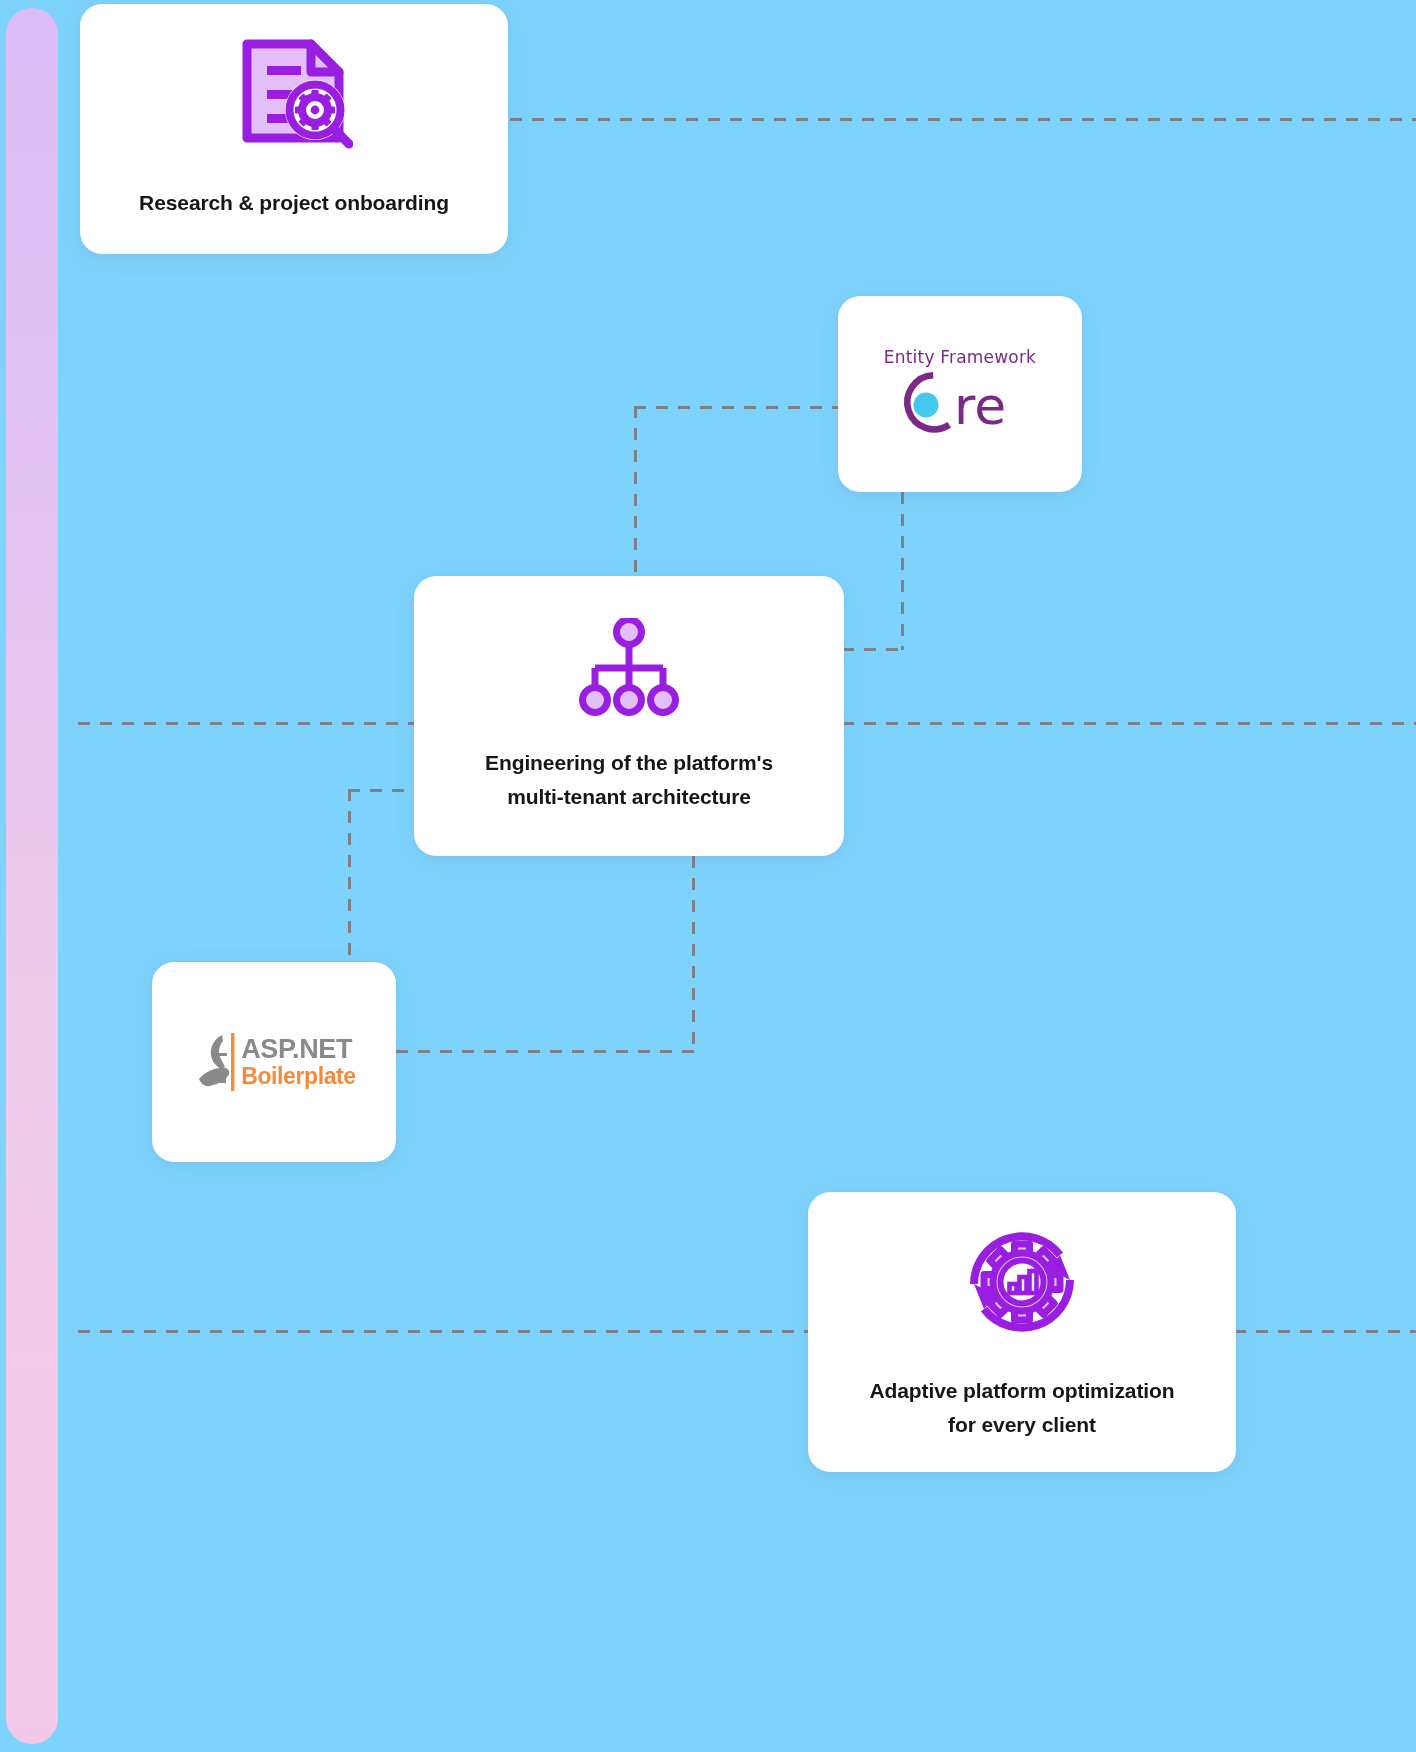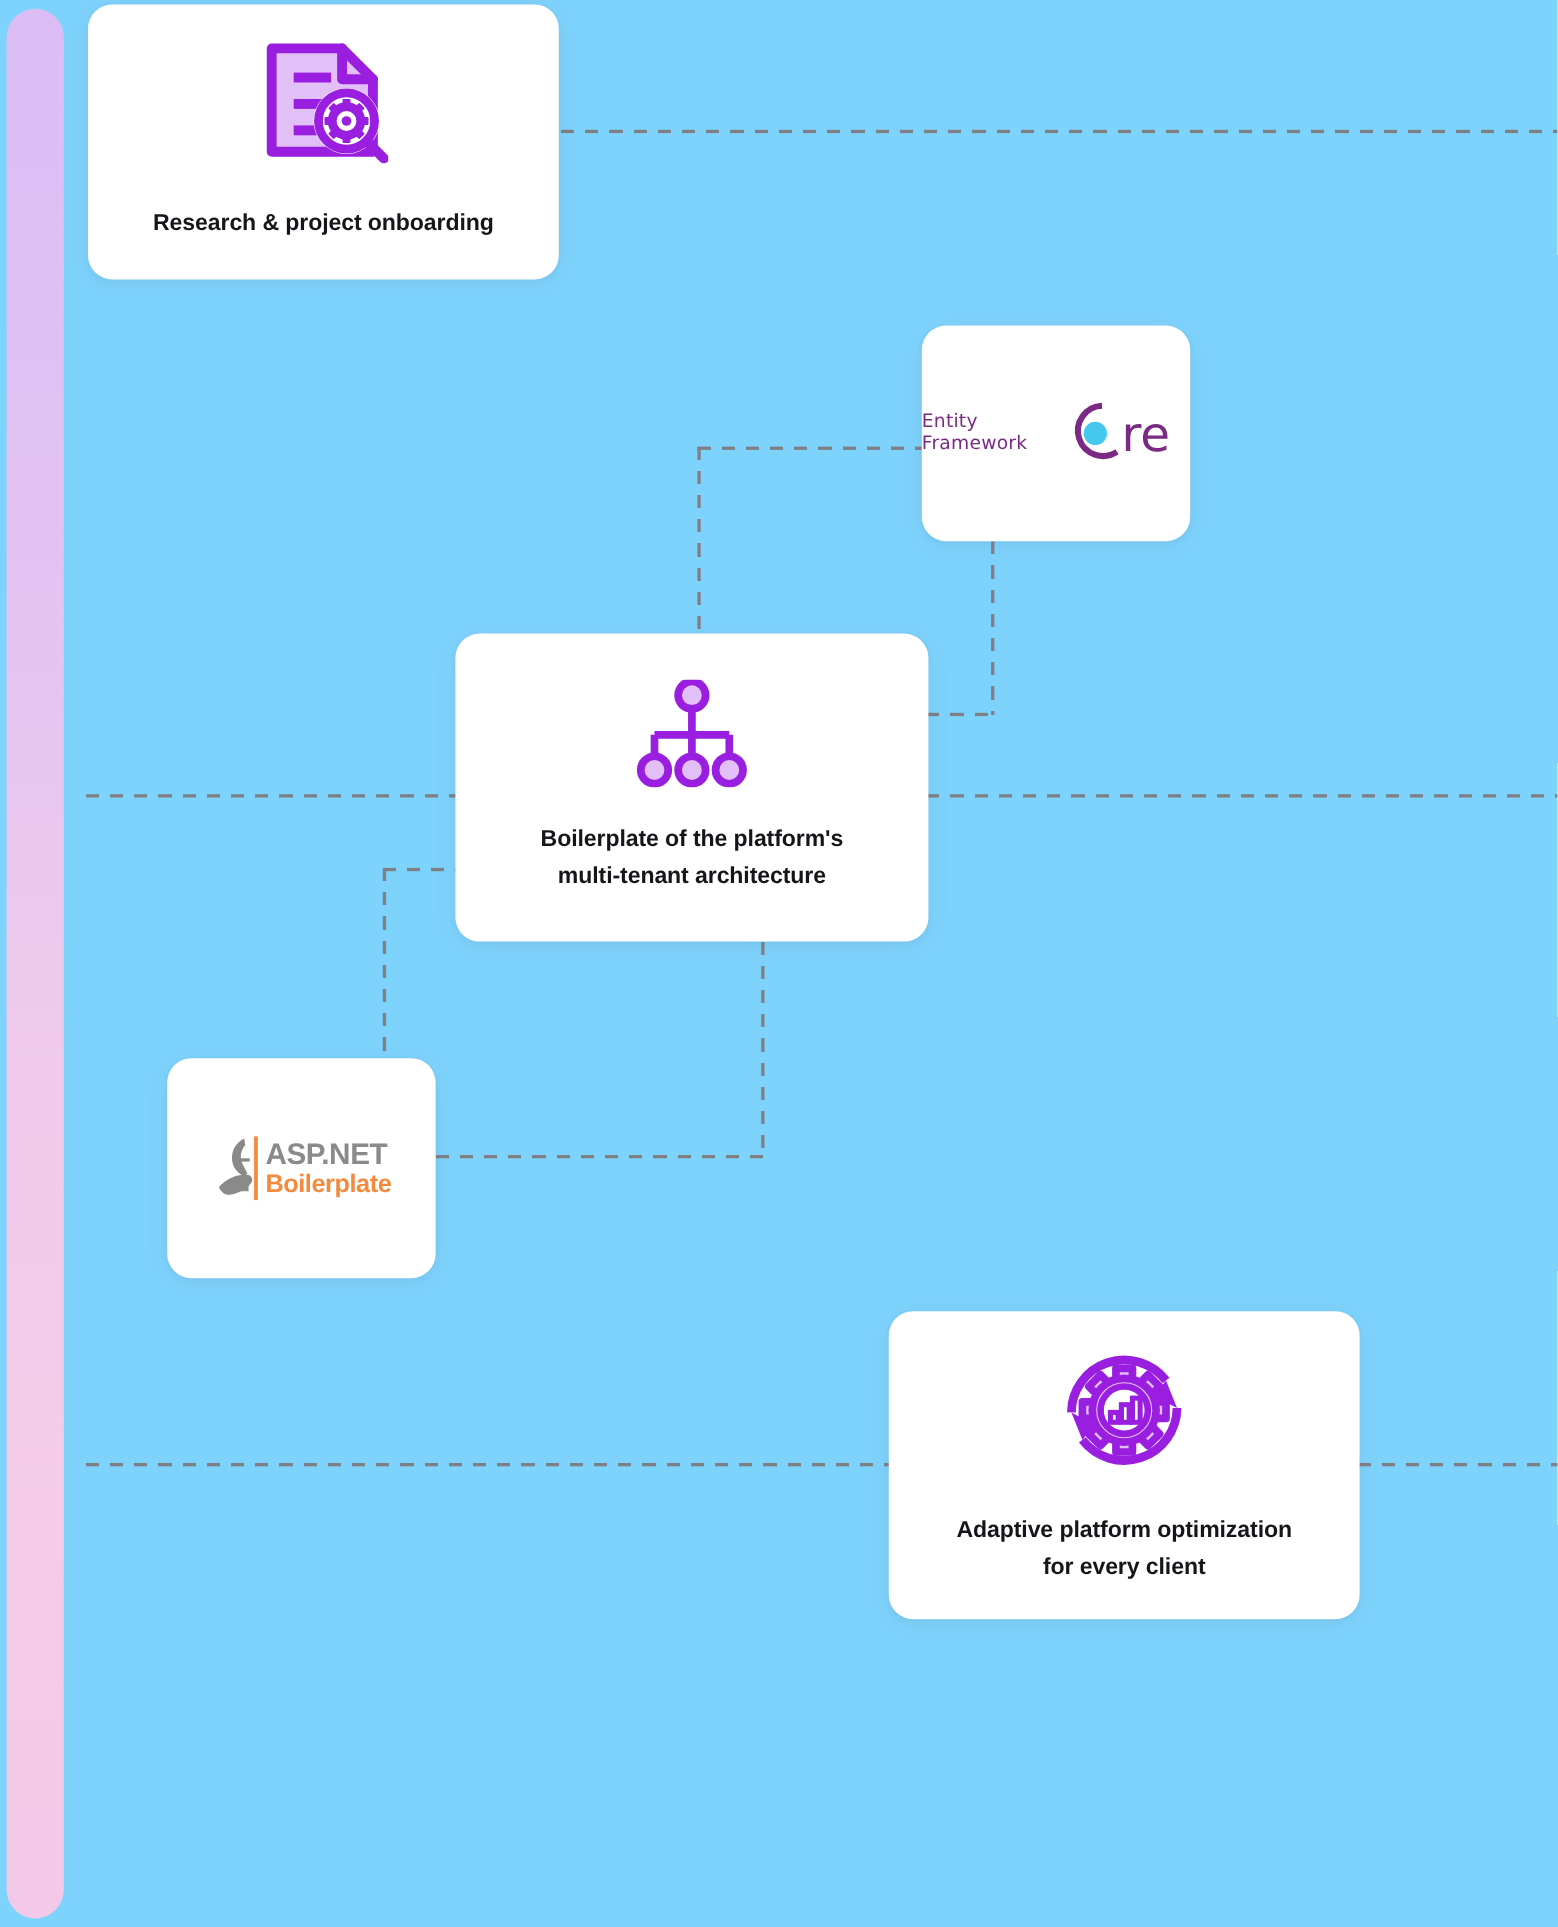--- a/index.html
+++ b/index.html
@@ -77,20 +77,21 @@
   #card-abp        { left: 152px; top: 962px;  width: 244px; height: 200px; }
   #card-adaptive   { left: 808px; top: 1192px; width: 428px; height: 280px; }
 
   #card-research .card-icon  { margin-bottom: 36px; }
   #card-multi .card-icon     { margin-bottom: 30px; }
   #card-adaptive .card-icon  { margin-bottom: 32px; }
 
   
   .ef-wrap {
     display: flex;
+    flex-direction: column;
     align-items: center;
   }
   .ef-top {
     font-size: 17px;
     color: #7a2a84;
     letter-spacing: 0.2px;
     margin-bottom: 2px;
     font-family: "DejaVu Sans", sans-serif;
   }
   .ef-logo { display: block; }
@@ -208,21 +209,21 @@
         <line x1="90" y1="50" x2="90" y2="70" stroke="#9a1ee0" stroke-width="7"></line>
 
         <circle cx="56" cy="14" r="12.5" fill="#e2c0f7" stroke="#9a1ee0" stroke-width="7"></circle>
 
         <circle cx="22" cy="82" r="12.5" fill="#e2c0f7" stroke="#9a1ee0" stroke-width="7"></circle>
         <circle cx="56" cy="82" r="12.5" fill="#e2c0f7" stroke="#9a1ee0" stroke-width="7"></circle>
         <circle cx="90" cy="82" r="12.5" fill="#e2c0f7" stroke="#9a1ee0" stroke-width="7"></circle>
       </svg>
     </div>
     <div class="card-label">
-      <span>Boilerplate of the platform's</span><br>
+      <span>Engineering of the platform's</span><br>
       <span>multi-tenant architecture</span>
     </div>
   </div>
 
   <div class="card" id="card-abp">
     <div class="abp-wrap">
       <svg width="46" height="62" viewBox="0 0 46 62" aria-hidden="true">
 
         <path d="M30 4 C22 8 18 16 19 24 C20 31 24 35 29 38 L33 36 L29 28
                  C26 23 26 16 31 10 Z" fill="#8a8a8a"></path>

